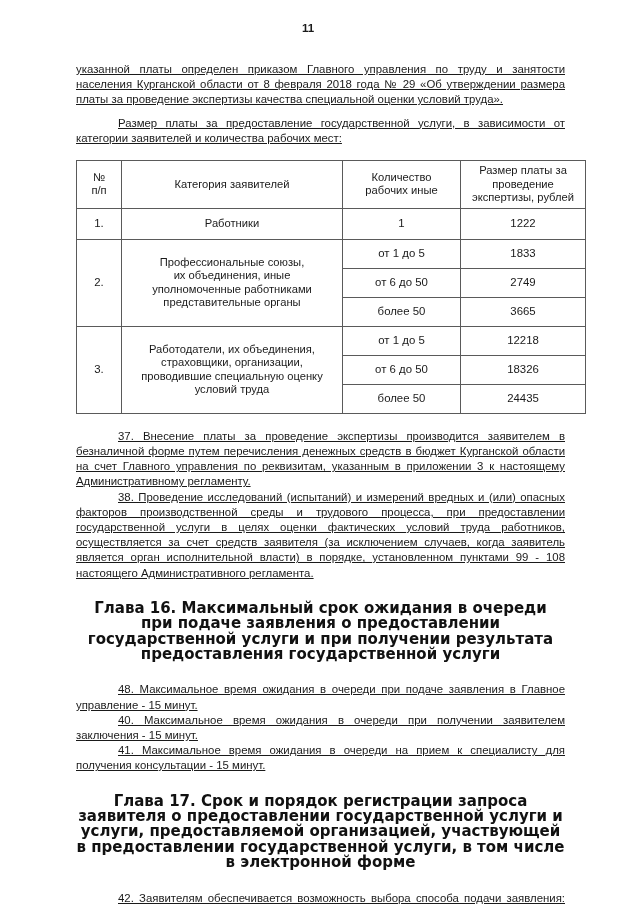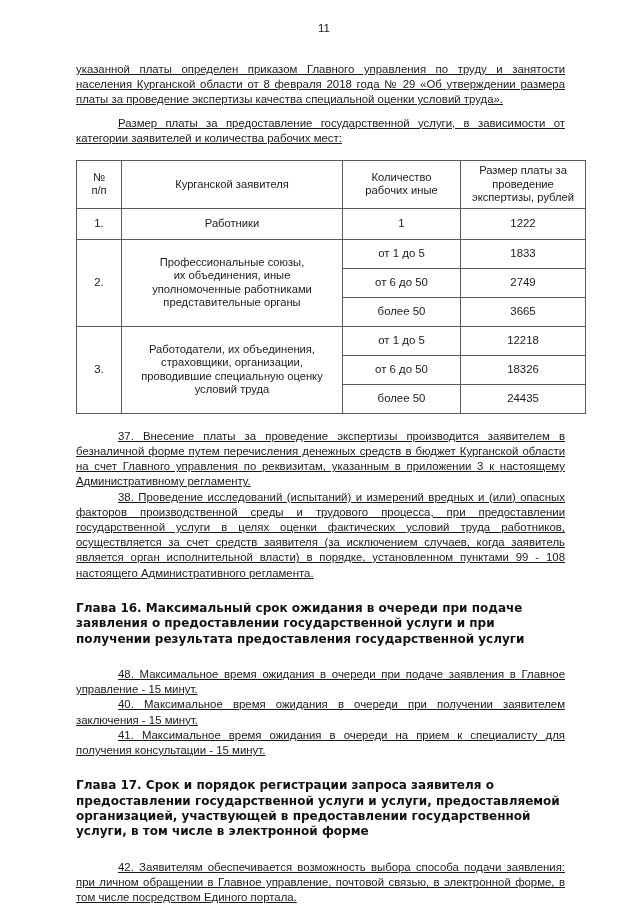--- a/index.html
+++ b/index.html
@@ -17,25 +17,26 @@
     width: 640px;
     height: 905px;
     margin: 0 auto;
     background: #ffffff;
     overflow: hidden;
     box-sizing: border-box;
   }
   .page-number {
     position: absolute;
     top: 22px;
-    left: 16px;
+    left: 0;
     width: 616px;
     text-align: center;
     font-size: 11.5px;
     color: #1a1a1a;
+    font-weight: bold;
   }
   .content {
     position: absolute;
     top: 62px;
     left: 76px;
     width: 489px;
   }
   p.body-par {
     margin: 0;
     font-size: 11.4px;
@@ -76,24 +77,24 @@
   table.fee-table th.h-fee { width: 120px; }
   td.num-cell { font-size: 11.4px; }
   td.cat-cell { padding: 5px 6px; }
   td.count-cell, td.fee-cell { font-size: 11.4px; height: 22px; }
   tr.row-single td { height: 24px; }
 
   
   h2.chapter {
     margin: 0;
     font-family: "DejaVu Sans", sans-serif;
-    font-size: 12px;
+    font-size: 15px;
     font-weight: bold;
     line-height: 15.4px;
-    text-align: left;
+    text-align: center;
     color: #111111;
   }
   .spacer-lg { height: 20px; }
   .spacer-md { height: 15px; }
 </style>
 </head>
 <body>
 
 <div class="page">
 
@@ -105,21 +106,21 @@
 
     <p class="body-par indent gap-small">Размер платы за предоставление государственной услуги, в зависимости от категории заявителей и количества рабочих мест:</p>
 
     <table class="fee-table">
       <thead>
         <tr>
           <th class="h-num">
             <span>№</span><br>
             <span>п/п</span>
           </th>
-          <th class="h-cat">Курганской заявителя</th>
+          <th class="h-cat">Категория заявителей</th>
           <th class="h-count">
             <span>Количество</span><br>
             <span>рабочих иные</span>
           </th>
           <th class="h-fee">
             <span>Размер платы за</span><br>
             <span>проведение</span><br>
             <span>экспертизы, рублей</span>
           </th>
         </tr>

